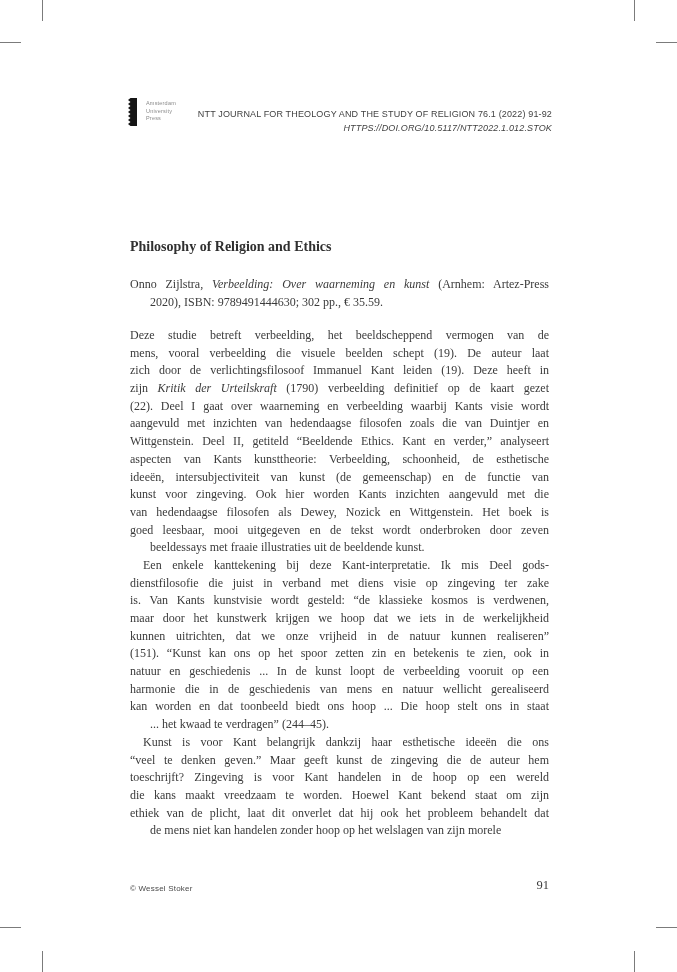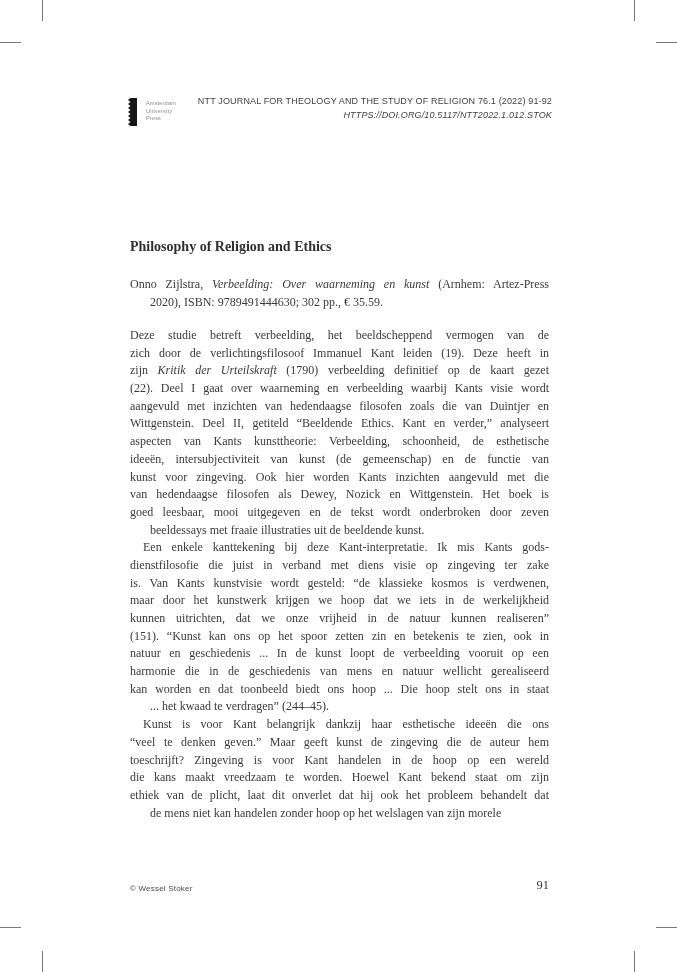--- a/index.html
+++ b/index.html
@@ -14,21 +14,21 @@
   
   .crop{position:absolute;background:#7b7b7b;}
   .crop.v{width:1px;height:21px;}
   .crop.h{width:21px;height:1px;}
   
   .logo-wrap{position:absolute;left:128px;top:98px;display:flex;align-items:flex-start;}
   .logo-mark{width:9px;height:28px;display:block;}
   .logo-text{margin-left:9px;padding-top:2px;font-family:"Liberation Sans",sans-serif;
     font-size:5.5px;line-height:7.5px;color:#8a8a8a;letter-spacing:.2px;}
   .journal-info{
-    position:absolute;left:130px;top:95px;width:422px;text-align:right;
+    position:absolute;left:130px;top:108px;width:422px;text-align:right;
     font-family:"Liberation Sans",sans-serif;font-size:9px;line-height:13.5px;
     color:#414141;letter-spacing:.15px;
   }
   .journal-info .doi{font-style:italic;}
   
   .col{position:absolute;left:130px;width:419px;}
   .section-title{top:238px;font-size:14px;line-height:18px;font-weight:bold;color:#303030;}
   .citation{top:276px;font-size:12px;line-height:17.7px;}
   .body-text{top:327px;font-size:12px;line-height:17.7px;}
   .line{
@@ -79,34 +79,35 @@
   <div class="col section-title" style="position:absolute;">Philosophy of Religion and Ethics</div>
 
   <div class="col citation" style="position:absolute;">
       <div class="line">Onno Zijlstra, <em>Verbeelding: Over waarneming en kunst</em> (Arnhem: Artez-Press</div>
       <div class="line para-end">2020), ISBN: 9789491444630; 302 pp., € 35.59.</div>
     </div>
 
   <div class="col body-text" style="position:absolute;">
       <div>
         <div class="line">Deze studie betreft verbeelding, het beeldscheppend vermogen van de</div>
+        <div class="line">mens, vooral verbeelding die visuele beelden schept (19). De auteur laat</div>
         <div class="line">zich door de verlichtingsfilosoof Immanuel Kant leiden (19). Deze heeft in</div>
         <div class="line">zijn <em>Kritik der Urteilskraft</em> (1790) verbeelding definitief op de kaart gezet</div>
         <div class="line">(22). Deel I gaat over waarneming en verbeelding waarbij Kants visie wordt</div>
         <div class="line">aangevuld met inzichten van hedendaagse filosofen zoals die van Duintjer en</div>
         <div class="line">Wittgenstein. Deel II, getiteld “Beeldende Ethics. Kant en verder,” analyseert</div>
         <div class="line">aspecten van Kants kunsttheorie: Verbeelding, schoonheid, de esthetische</div>
         <div class="line">ideeën, intersubjectiviteit van kunst (de gemeenschap) en de functie van</div>
         <div class="line">kunst voor zingeving. Ook hier worden Kants inzichten aangevuld met die</div>
         <div class="line">van hedendaagse filosofen als Dewey, Nozick en Wittgenstein. Het boek is</div>
         <div class="line">goed leesbaar, mooi uitgegeven en de tekst wordt onderbroken door zeven</div>
         <div class="line para-end">beeldessays met fraaie illustraties uit de beeldende kunst.</div>
       </div>
       <div>
-        <div class="line indent">Een enkele kanttekening bij deze Kant-interpretatie. Ik mis Kants gods-</div>
+        <div class="line indent">Een enkele kanttekening bij deze Kant-interpretatie. Ik mis Deel gods-</div>
         <div class="line">dienstfilosofie die juist in verband met diens visie op zingeving ter zake</div>
         <div class="line">is. Van Kants kunstvisie wordt gesteld: “de klassieke kosmos is verdwenen,</div>
         <div class="line">maar door het kunstwerk krijgen we hoop dat we iets in de werkelijkheid</div>
         <div class="line">kunnen uitrichten, dat we onze vrijheid in de natuur kunnen realiseren”</div>
         <div class="line">(151). “Kunst kan ons op het spoor zetten zin en betekenis te zien, ook in</div>
         <div class="line">natuur en geschiedenis ... In de kunst loopt de verbeelding vooruit op een</div>
         <div class="line">harmonie die in de geschiedenis van mens en natuur wellicht gerealiseerd</div>
         <div class="line">kan worden en dat toonbeeld biedt ons hoop ... Die hoop stelt ons in staat</div>
         <div class="line para-end">... het kwaad te verdragen” (244–45).</div>
       </div>

